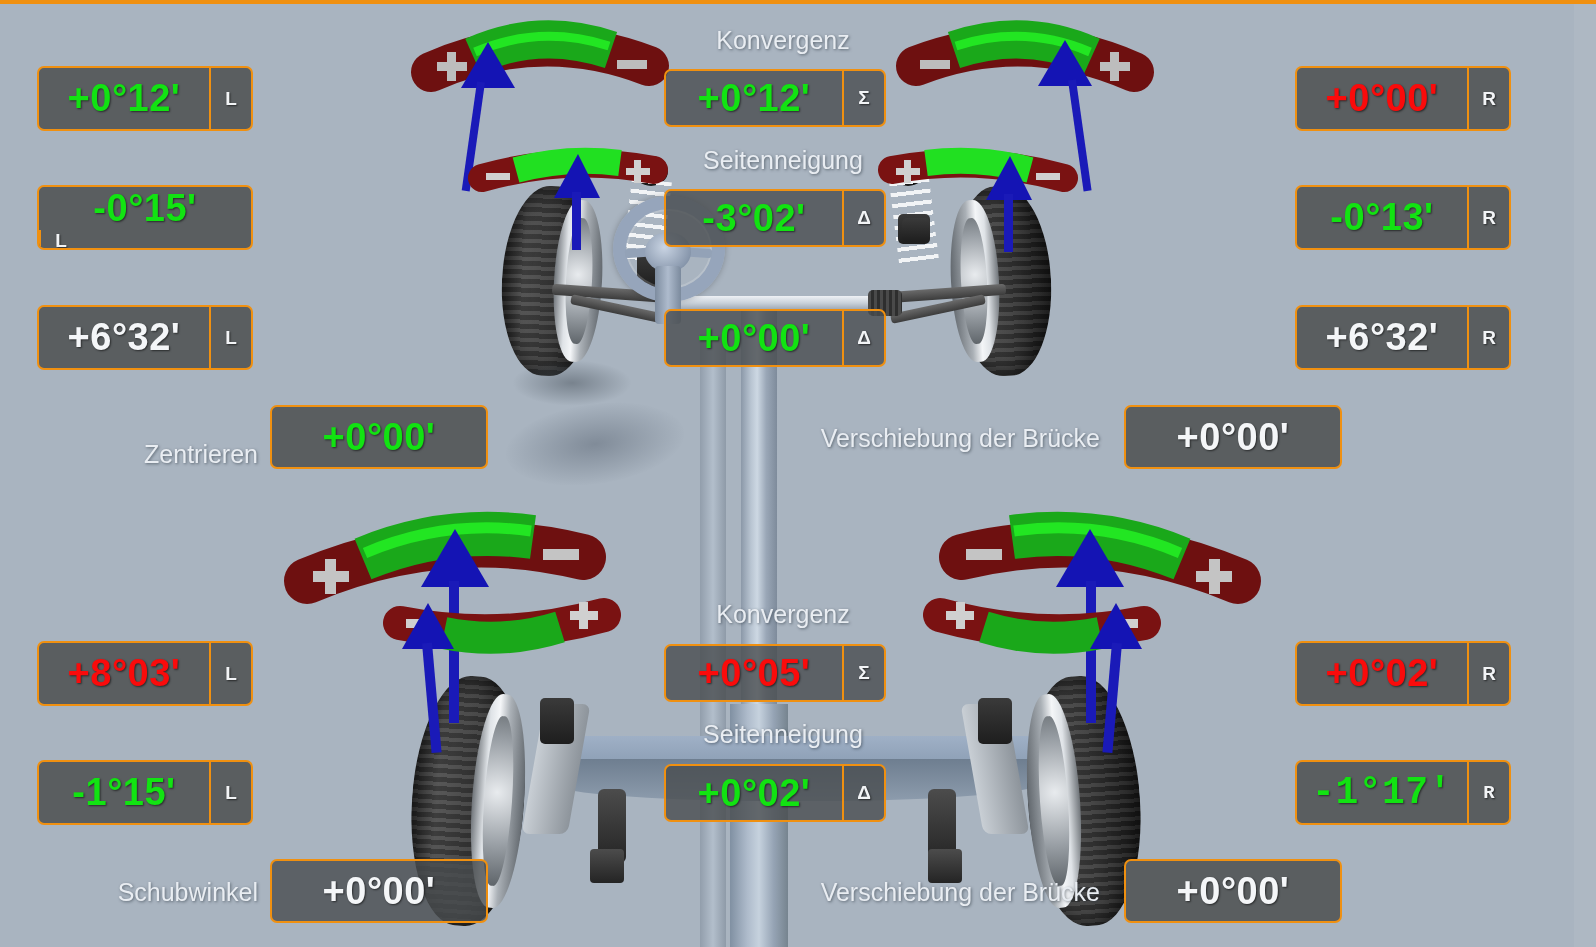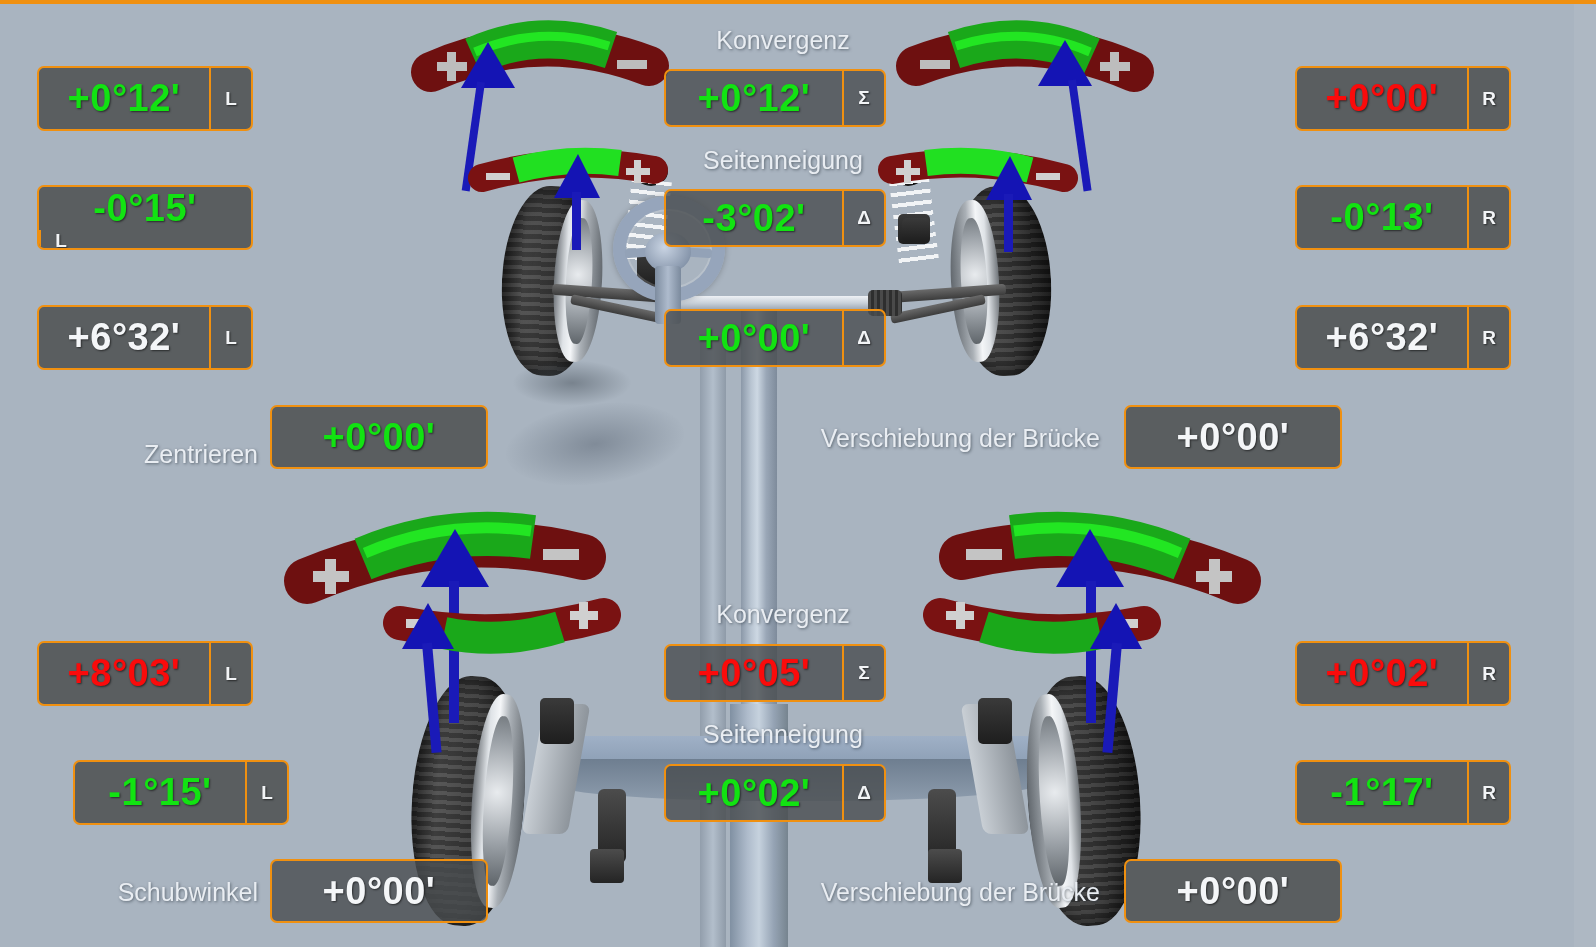--- a/index.html
+++ b/index.html
@@ -460,31 +460,31 @@
   <div class="vbox nosfx" style="left:1124px;top:401px;width:218px;height:64px;">
     <div class="val v-white">+0°00'</div>
 
   </div>
 
   <div class="vbox" style="left:37px;top:637px;width:216px;height:65px;">
     <div class="val v-red">+8°03'</div>
     <div class="sfx">L</div>
   </div>
 
-  <div class="vbox" style="left:37px;top:756px;width:216px;height:65px;margin-left:36px;">
+  <div class="vbox" style="left:37px;top:756px;width:216px;height:65px;">
     <div class="val v-green">-1°15'</div>
     <div class="sfx">L</div>
   </div>
 
   <div class="vbox" style="left:1295px;top:637px;width:216px;height:65px;">
     <div class="val v-red">+0°02'</div>
     <div class="sfx">R</div>
   </div>
 
-  <div class="vbox" style="left:1295px;top:756px;width:216px;height:65px;">
+  <div class="vbox" style="left:1295px;top:756px;width:216px;height:65px;font-family:Liberation Mono, monospace;">
     <div class="val v-green">-1°17'</div>
     <div class="sfx">R</div>
   </div>
 
   <div class="clabel center" style="left:648px;top:596px;width:270px;">Konvergenz</div>
   <div class="vbox translucent" style="left:664px;top:640px;width:222px;height:58px;">
     <div class="val v-red">+0°05'</div>
     <div class="sfx">Σ</div>
   </div>
 

